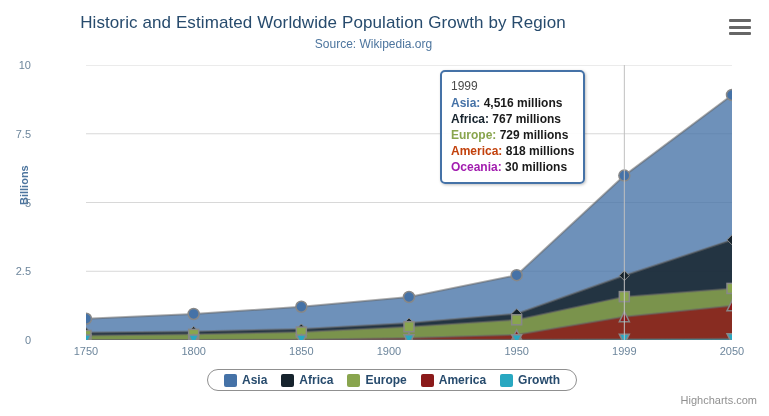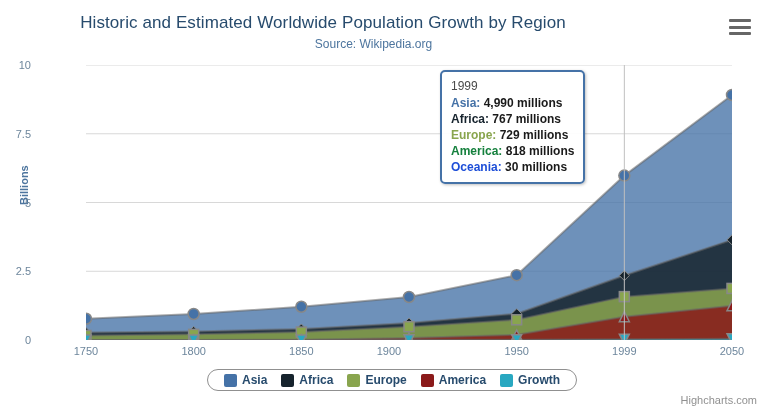--- a/index.html
+++ b/index.html
@@ -315,25 +315,25 @@
         <g>
           <polygon points="646,278.735 651,268.735 641,268.735" fill="#29a8c1" stroke="#888" stroke-width="1.5"></polygon>
         </g>
         <line x1="538.3333333333334" x2="538.3333333333334" y1="0" y2="275" stroke="#c0c0c0" stroke-width="1"></line>
       </svg>
   </div>
 
   <div id="tooltip">
     <div class="tt-header">1999</div>
     <div id="tooltip-rows">
-        <div class="tt-row"><span class="tt-name" style="color: rgb(69, 114, 167);">Asia: </span><span class="tt-value">4,990 millions</span></div>
+        <div class="tt-row"><span class="tt-name" style="color: rgb(69, 114, 167);">Asia: </span><span class="tt-value">4,516 millions</span></div>
         <div class="tt-row"><span class="tt-name" style="color: rgb(22, 35, 45);">Africa: </span><span class="tt-value">767 millions</span></div>
         <div class="tt-row"><span class="tt-name" style="color: rgb(137, 165, 78);">Europe: </span><span class="tt-value">729 millions</span></div>
-        <div class="tt-row"><span class="tt-name" style="color: #15803d;">America: </span><span class="tt-value">818 millions</span></div>
-        <div class="tt-row"><span class="tt-name" style="color: #1d4ed8;">Oceania: </span><span class="tt-value">30 millions</span></div>
+        <div class="tt-row"><span class="tt-name" style="color: #c2410c;">America: </span><span class="tt-value">818 millions</span></div>
+        <div class="tt-row"><span class="tt-name" style="color: #a21caf;">Oceania: </span><span class="tt-value">30 millions</span></div>
       </div>
   </div>
 
   <div id="legend">
       <div class="legend-item">
         <span class="legend-swatch" style="background: rgb(69, 114, 167);"></span>
         <span class="legend-label">Asia</span>
       </div>
       <div class="legend-item">
         <span class="legend-swatch" style="background: rgb(22, 35, 45);"></span>

